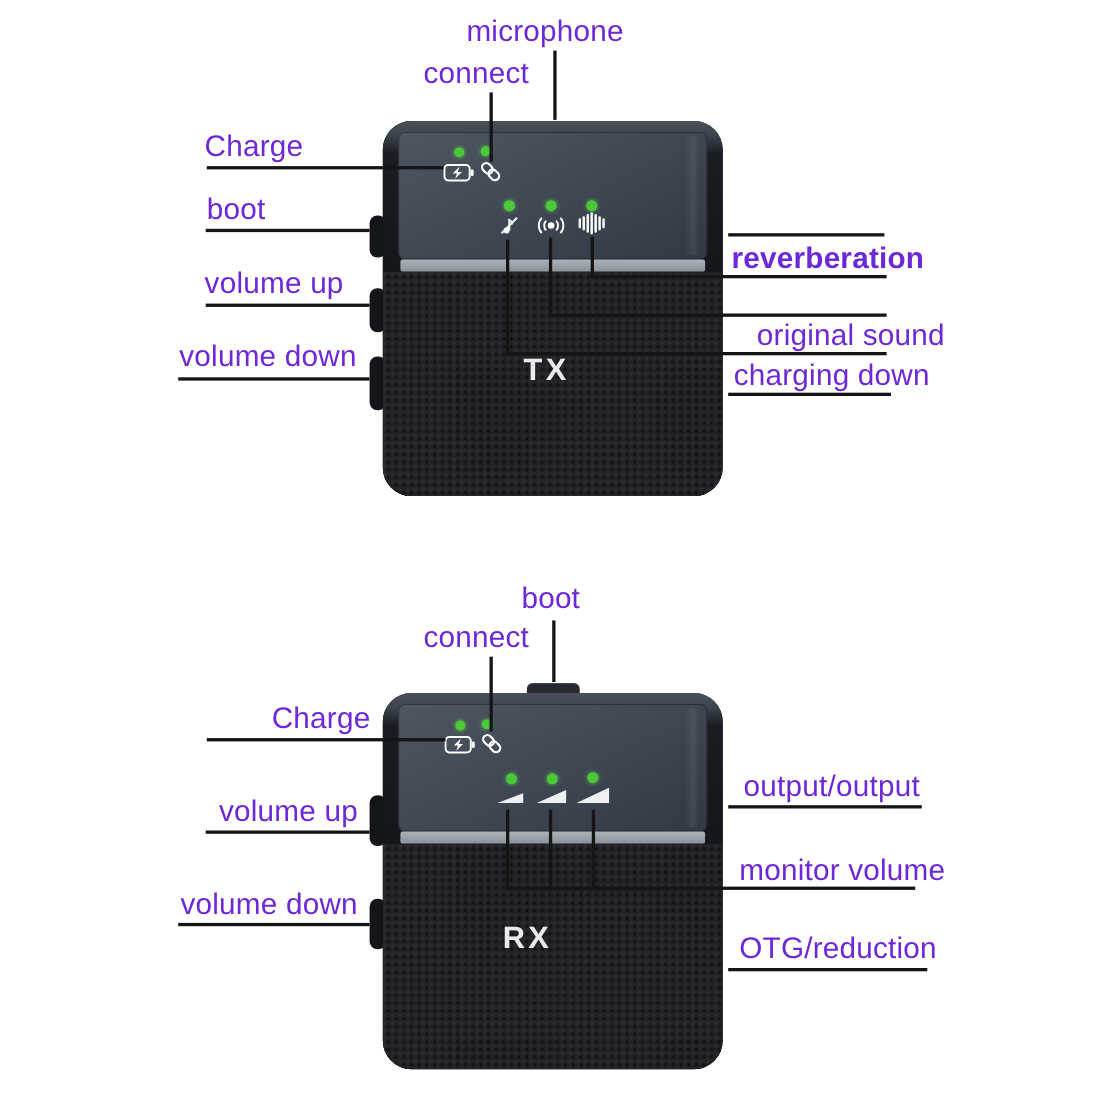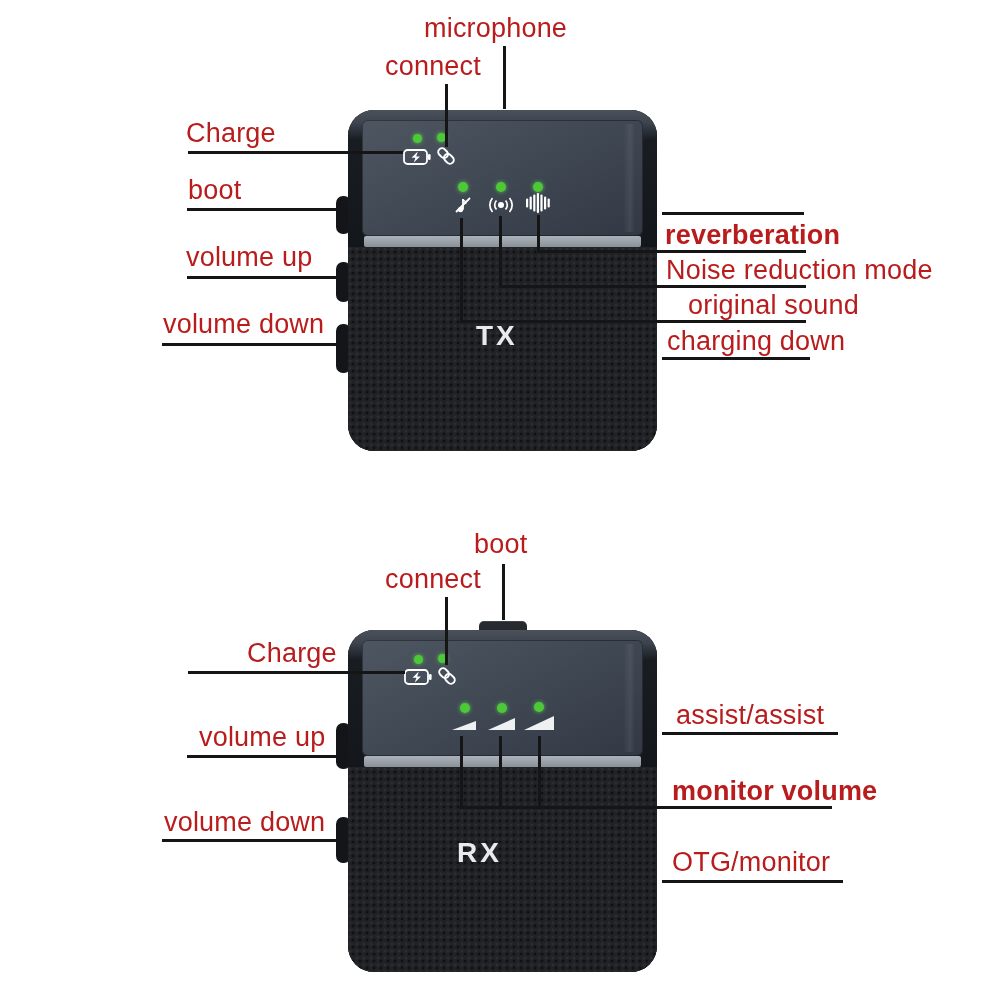--- a/index.html
+++ b/index.html
@@ -1,21 +1,21 @@
 <!DOCTYPE html>
 <html><head>
 <meta charset="utf-8">
 <style>
   html,body{margin:0;padding:0;}
   .canvas{
     position:relative;width:1000px;height:1000px;background:#ffffff;
     font-family:"Liberation Sans",sans-serif;overflow:hidden;
   }
   .lbl{
-    position:absolute;font-size:27px;line-height:1.08;color:#b91c1c;
+    position:absolute;font-size:27px;line-height:1.08;color:#6d28d9;
     white-space:nowrap;letter-spacing:0.2px;
   }
   .hline,.vline{position:absolute;background:#151515;}
   .hline{height:3px;}
   .vline{width:3px;}
   
   .device{
     position:absolute;left:348px;width:309px;border-radius:26px;overflow:hidden;
     background:#1f2124;
     box-shadow:inset 0 1px 0 rgba(255,255,255,.10), inset 0 -2px 4px rgba(0,0,0,.55), inset 0 0 0 1px rgba(0,0,0,.55);
@@ -150,21 +150,20 @@
   <div class="hline" style="left:460px;top:320px;width:346px;"></div>
   <div class="hline" style="left:662px;top:357px;width:148px;"></div>
 
   <div class="lbl" style="left:424px;top:14px;">microphone</div>
   <div class="lbl" style="left:385px;top:52px;">connect</div>
   <div class="lbl" style="left:186px;top:119px;">Charge</div>
   <div class="lbl" style="left:188px;top:176px;">boot</div>
   <div class="lbl" style="left:186px;top:243px;">volume up</div>
   <div class="lbl" style="left:163px;top:310px;">volume down</div>
   <div class="lbl" style="left:665px;top:221px;font-weight:bold;">reverberation</div>
-  <div class="lbl" style="left:666px;top:256px;">Noise reduction mode</div>
   <div class="lbl" style="left:688px;top:291px;">original sound</div>
   <div class="lbl" style="left:667px;top:327px;">charging down</div>
 
   <div class="side-btn" style="top:723px;height:46px;"></div>
   <div class="side-btn" style="top:817px;height:46px;"></div>
   <div class="top-btn" style="left:479px;top:621px;width:48px;height:14px;"></div>
 
   <div class="device" style="top:630px;height:342px;">
     <div class="bezel"></div>
     <div class="screen"></div>
@@ -210,17 +209,17 @@
   <div class="vline" style="left:499px;top:736px;height:73px;"></div>
   <div class="vline" style="left:538px;top:736px;height:73px;"></div>
   <div class="hline" style="left:460px;top:806px;width:372px;"></div>
   <div class="hline" style="left:662px;top:880px;width:181px;"></div>
 
   <div class="lbl" style="left:474px;top:530px;">boot</div>
   <div class="lbl" style="left:385px;top:565px;">connect</div>
   <div class="lbl" style="left:247px;top:639px;">Charge</div>
   <div class="lbl" style="left:199px;top:723px;">volume up</div>
   <div class="lbl" style="left:164px;top:808px;">volume down</div>
-  <div class="lbl" style="left:676px;top:701px;">assist/assist</div>
-  <div class="lbl" style="left:672px;top:777px;font-weight:bold;">monitor volume</div>
-  <div class="lbl" style="left:672px;top:848px;">OTG/monitor</div>
+  <div class="lbl" style="left:676px;top:701px;">output/output</div>
+  <div class="lbl" style="left:672px;top:777px;">monitor volume</div>
+  <div class="lbl" style="left:672px;top:848px;">OTG/reduction</div>
 
 </div>
 
 </body></html>

